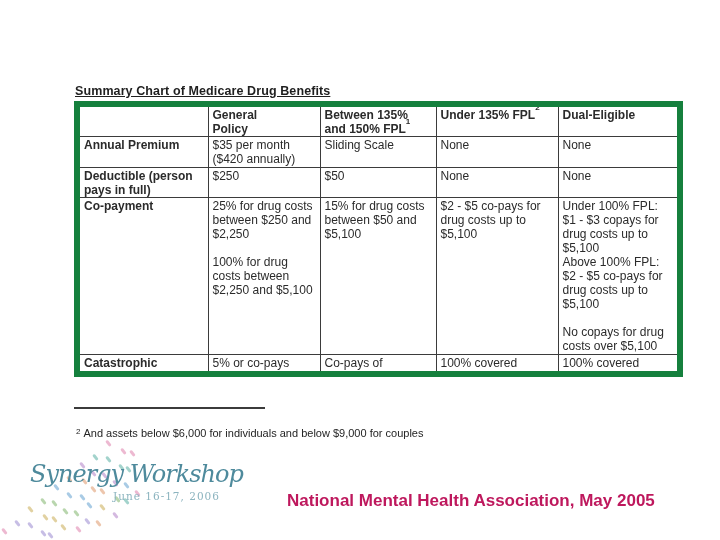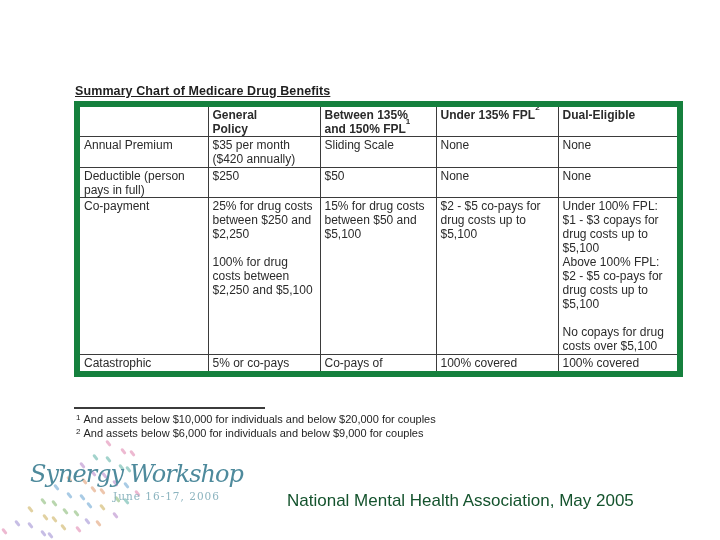--- a/index.html
+++ b/index.html
@@ -22,41 +22,41 @@
   table.benefits td, table.benefits th{
     border:1px solid #3b3b3b;
     vertical-align:top; text-align:left;
     padding:1px 4px 0 4px;
     font-size:12px; line-height:14px; color:#2b2b2b;
     overflow:hidden; white-space:pre-line;
     font-weight:normal;
   }
   table.benefits{ border:6px solid #15803d; }
   table.benefits th{ font-weight:bold; }
-  table.benefits td.rowlabel{ font-weight:normal; }
+  table.benefits td.rowlabel{ font-weight:bold; }
   tr.r-header{ height:28px; }
   tr.r-premium{ height:31px; }
   tr.r-deductible{ height:30px; }
   tr.r-copay{ height:157px; }
   tr.r-doughnut{ height:30px; }
   tr.r-catastrophic{ height:19px; }
   sup.fn{ font-size:8px; line-height:0; position:relative; top:-4px; }
   .footnote-divider{
     position:absolute; left:74px; top:407px;
     width:191px; height:2px; background:#3b3b3b;
   }
   .footnote{
     position:absolute; left:76px;
     font-size:11px; color:#242424; white-space:nowrap;
   }
   .footnote .fnsup{ font-size:8px; position:relative; top:-3px; margin-right:3px; }
   .fn1{ top:413px; } .fn2{ top:427px; }
   .credit-text{
     position:absolute; left:287px; top:491px;
-    font-size:17px; font-weight:normal; color:#14532d;
+    font-size:17px; font-weight:bold; color:#be185d;
     white-space:nowrap;
   }
   .logo{ position:absolute; left:0; top:424px; width:260px; height:116px; }
   .logo-name{
     position:absolute; left:30px; top:36px;
     font-family:"DejaVu Serif", serif; font-style:italic;
     font-size:24px; letter-spacing:-1px; color:#4e8a9c;
     white-space:nowrap;
   }
   .logo-date{
@@ -130,23 +130,20 @@
         <td>5% or co-pays</td>
         <td>Co-pays of</td>
         <td>100% covered</td>
         <td>100% covered</td>
       </tr>
     </tbody>
       </table>
   </div>
 
   <div class="footnote-divider"></div>
-  <div class="footnote fn1">
-    <span class="fnsup">1</span><span>And assets below $10,000 for individuals and below $20,000 for couples</span>
-  </div>
   <div class="footnote fn2">
     <span class="fnsup">2</span><span>And assets below $6,000 for individuals and below $9,000 for couples</span>
   </div>
 
   <div class="logo">
     <div class="confetti">
         <span class="confetti-dash" style="left: 3px; top: 104px; background: rgb(233, 168, 197);"></span>
         <span class="confetti-dash" style="left: 16px; top: 96px; background: rgb(185, 174, 222);"></span>
         <span class="confetti-dash" style="left: 29px; top: 82px; background: rgb(217, 198, 138);"></span>
         <span class="confetti-dash" style="left: 42px; top: 74px; background: rgb(168, 204, 154);"></span>

